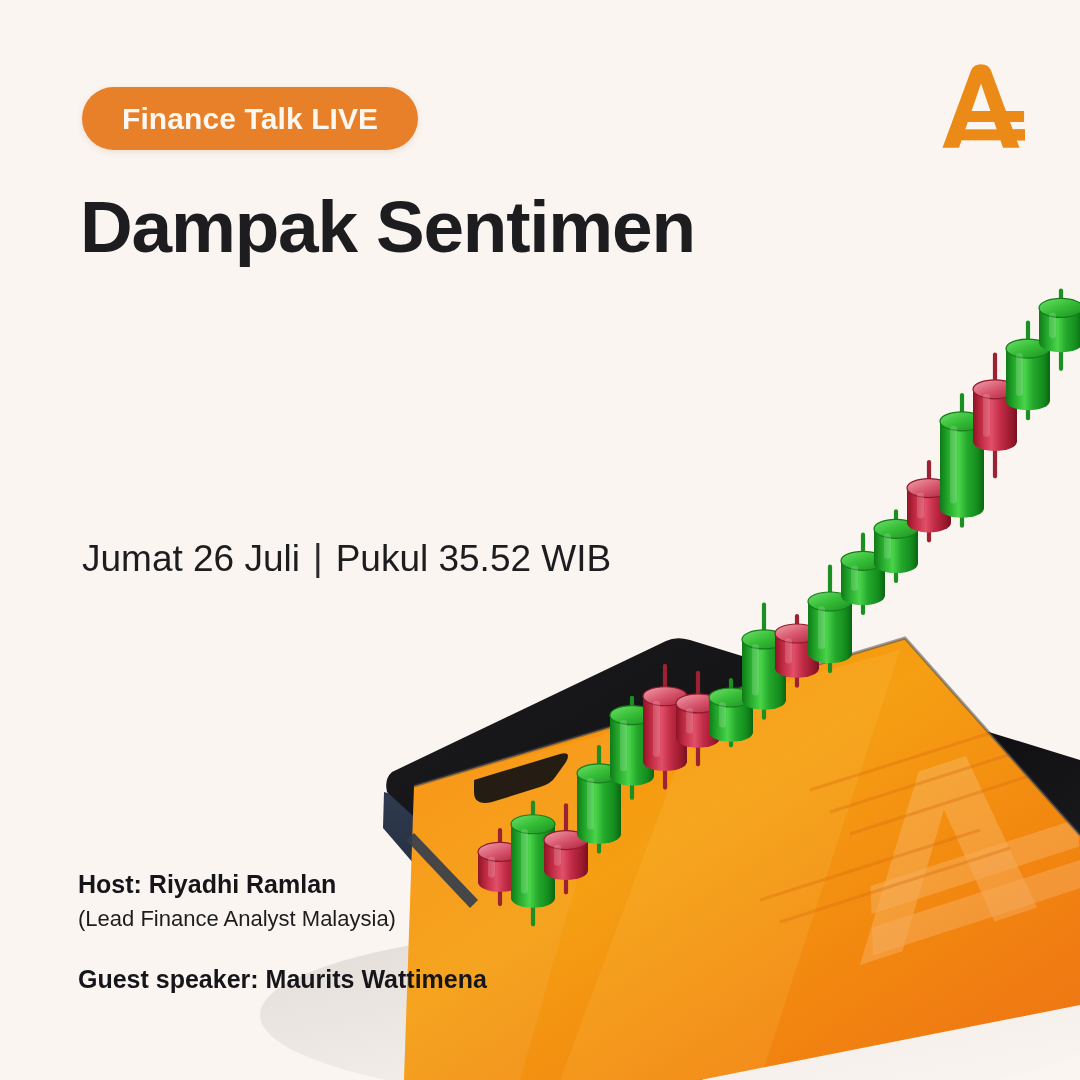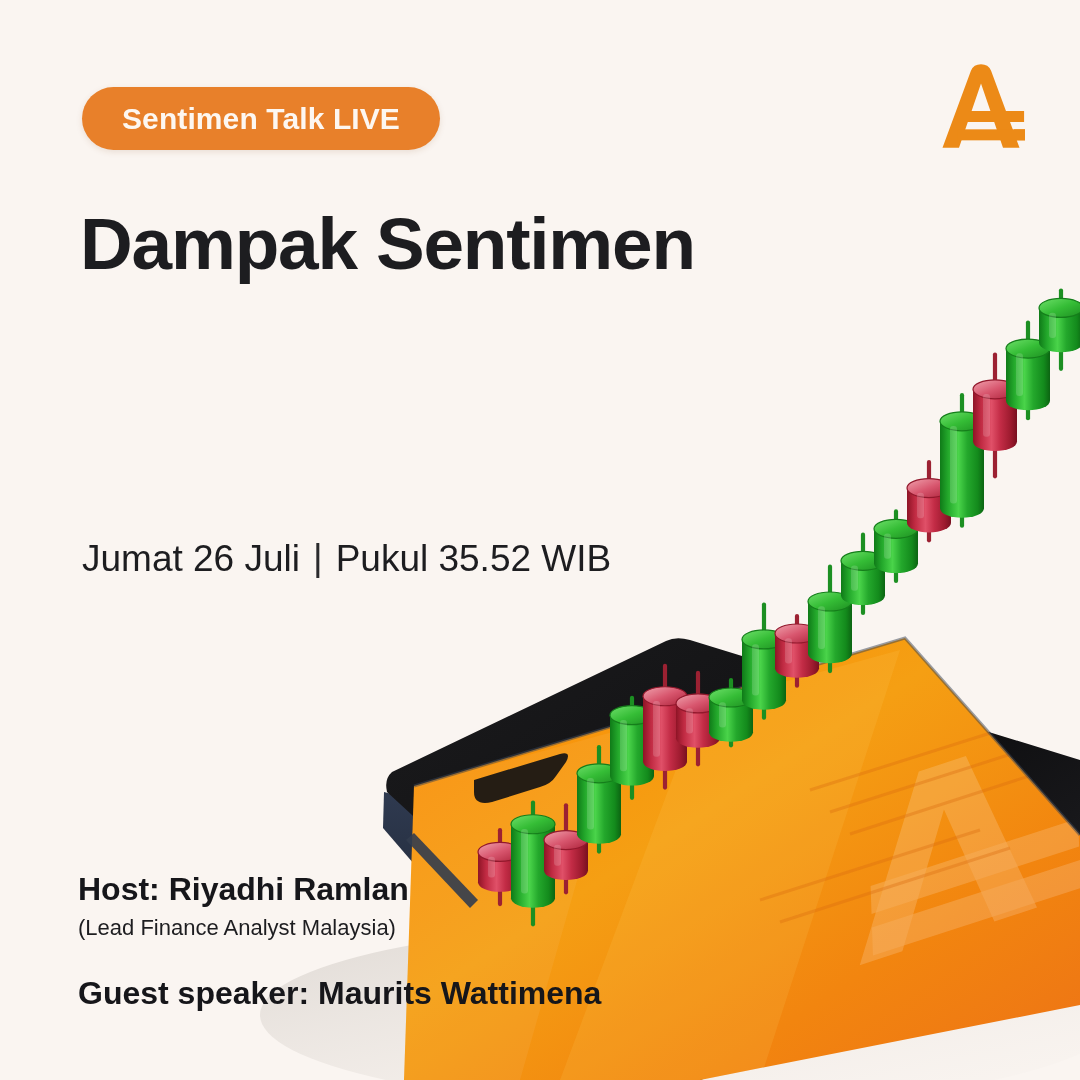--- a/index.html
+++ b/index.html
@@ -40,21 +40,21 @@
     color:#fdf7f1;
     font-size:30px;
     font-weight:700;
     letter-spacing:.1px;
     line-height:1;
     white-space:nowrap;
   }
 
   
   #headline {
-    position:absolute; left:80px; top:195px;
+    position:absolute; left:80px; top:178px;
     width:740px;
   }
   #headline .hl {
     display:block;
     color:#1d1d20;
     font-size:73px;
     font-weight:700;
     line-height:1.33;
     letter-spacing:-1.2px;
     white-space:nowrap;
@@ -75,21 +75,21 @@
     font-weight:300;
     transform:translateY(-1px);
   }
 
   
   #speakers { position:absolute; left:78px; top:868px; }
   .speaker-block { margin-bottom:29px; }
   .speaker-block:last-child { margin-bottom:0; }
   .speaker-name {
     color:#16161a;
-    font-size:32px;
+    font-size:25px;
     font-weight:700;
     line-height:1.32;
     white-space:nowrap;
   }
   .speaker-role {
     color:#1d1d20;
     font-size:22px;
     font-weight:400;
     line-height:1.35;
     margin-top:3px;
@@ -355,21 +355,21 @@
             <ellipse cx="1061" cy="307.9" rx="22" ry="9.5" fill="url(#gGreenTop)" stroke="#157e1b" stroke-width="1.2"></ellipse>
             <rect x="1049" y="312.65" width="7" height="25.30000000000001" fill="#ffffff" opacity=".16" rx="3"></rect>
           </g>
         </g>
     </svg>
   </div>
 
   <div id="content">
 
     <div id="badge">
-      <span id="badge-label">Sentimen Talk LIVE</span>
+      <span id="badge-label">Finance Talk LIVE</span>
     </div>
 
     <h1 id="headline">
       <span class="hl">Dampak Sentimen</span>
     </h1>
 
     <div id="schedule">
       <span>Jumat 26 Juli</span>
       <span class="sep">|</span>
       <span>Pukul 35.52 WIB</span>

